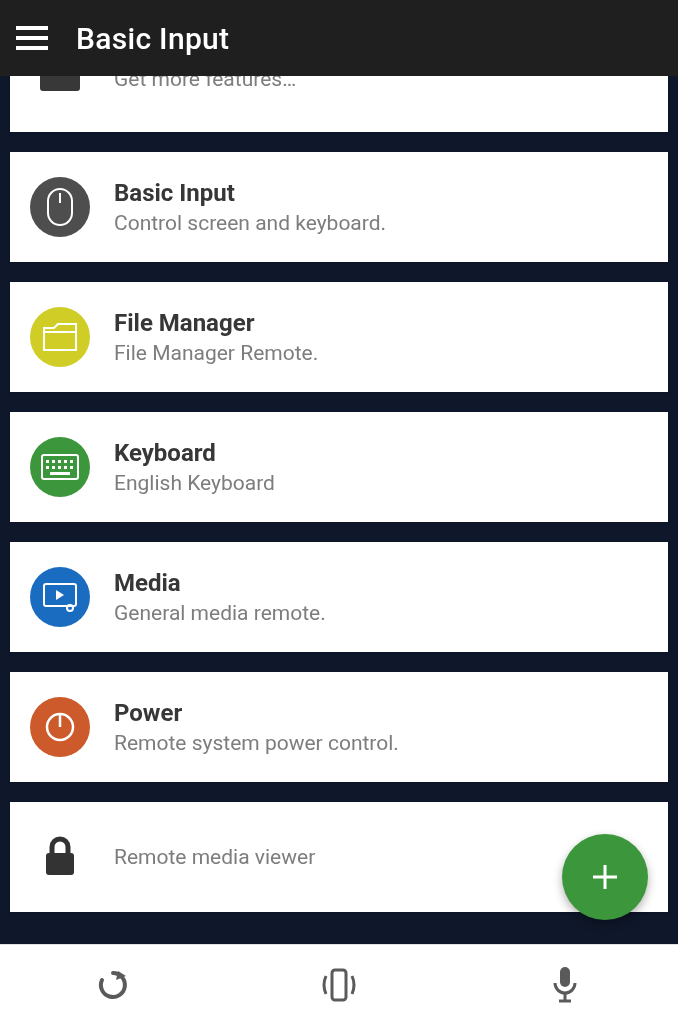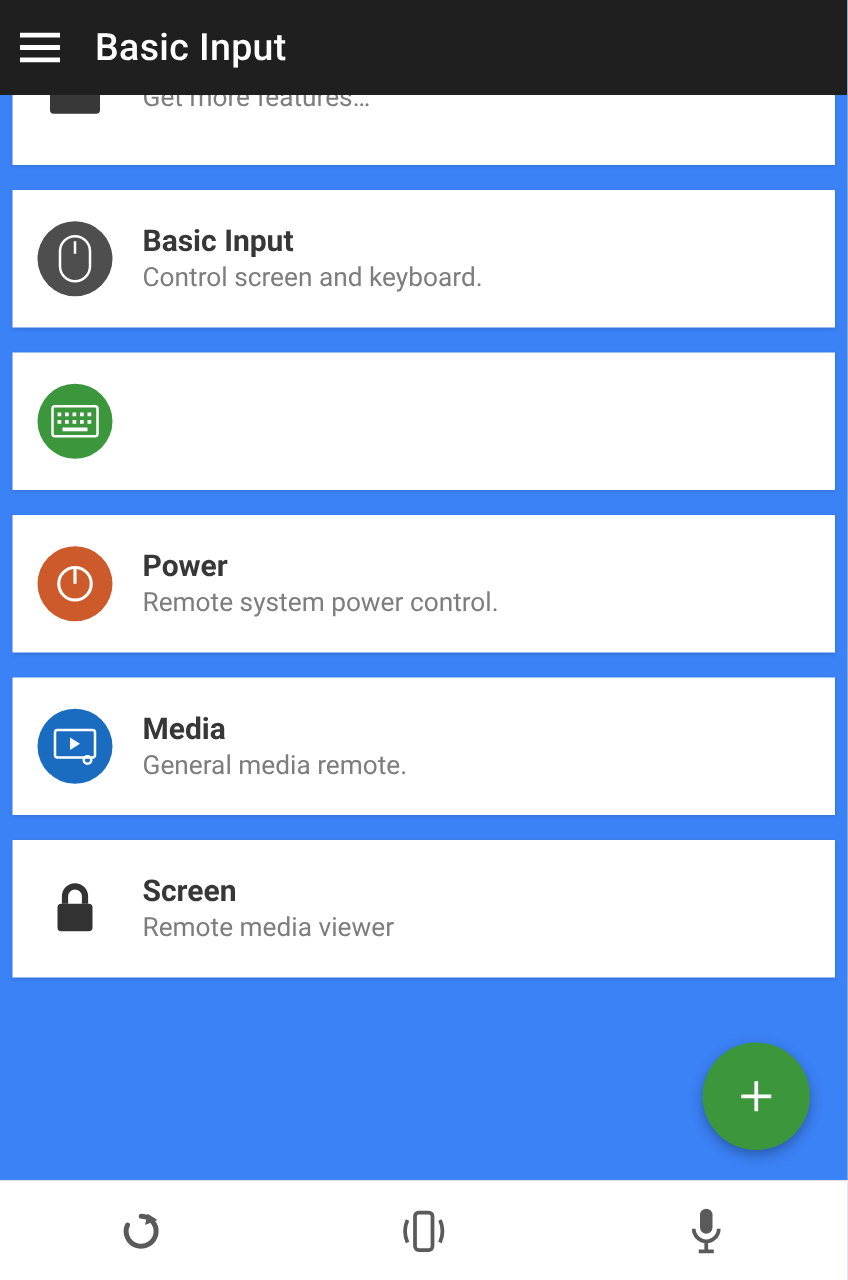--- a/index.html
+++ b/index.html
@@ -18,21 +18,21 @@
     font-size: 30px;
     font-weight: 500;
     letter-spacing: 0.3px;
   }
   .content {
     position: absolute;
     top: 76px;
     bottom: 80px;
     left: 0; right: 0;
     overflow: hidden;
-    background: #3b82f6;
+    background: #0f172a;
     padding-top: 6px;
   }
   .card {
     background: #ffffff;
     margin: 0 10px 20px 10px;
     box-shadow: 0 1px 3px rgba(0,0,0,0.15);
     display: flex;
     align-items: center;
     padding: 18px 20px;
     gap: 24px;
@@ -113,78 +113,93 @@
         <rect x="2" y="2" width="24" height="36" rx="12" fill="none" stroke="#ffffff" stroke-width="2"></rect>
         <line x1="14" y1="6" x2="14" y2="16" stroke="#ffffff" stroke-width="2"></line>
       </svg>
     </div>
     <div class="card-text">
       <div class="card-title">Basic Input</div>
       <div class="card-sub">Control screen and keyboard.</div>
     </div>
   </div>
 
+  <div class="card">
+    <div class="icon-wrap bg-yellow">
+      <svg width="36" height="30" viewBox="0 0 36 30">
+        <path d="M2 6 L12 6 L16 2 L34 2 L34 28 L2 28 Z" fill="none" stroke="#ffffff" stroke-width="2"></path>
+        <line x1="2" y1="10" x2="34" y2="10" stroke="#ffffff" stroke-width="2"></line>
+      </svg>
+    </div>
+    <div class="card-text">
+      <div class="card-title">File Manager</div>
+      <div class="card-sub">File Manager Remote.</div>
+    </div>
+  </div>
 
   <div class="card">
     <div class="icon-wrap bg-green">
       <svg width="40" height="28" viewBox="0 0 40 28">
         <rect x="2" y="2" width="36" height="24" rx="2" fill="none" stroke="#ffffff" stroke-width="2"></rect>
         <g fill="#ffffff">
           <rect x="6" y="7" width="3" height="3"></rect>
             <rect x="12" y="7" width="3" height="3"></rect>
             <rect x="18" y="7" width="3" height="3"></rect>
             <rect x="24" y="7" width="3" height="3"></rect>
             <rect x="30" y="7" width="3" height="3"></rect>
           <rect x="6" y="13" width="3" height="3"></rect>
             <rect x="12" y="13" width="3" height="3"></rect>
             <rect x="18" y="13" width="3" height="3"></rect>
             <rect x="24" y="13" width="3" height="3"></rect>
             <rect x="30" y="13" width="3" height="3"></rect>
           <rect x="10" y="19" width="20" height="3"></rect>
         </g>
       </svg>
     </div>
-  </div>
-
-  <div class="card">
-    <div class="icon-wrap bg-orange">
-      <svg width="36" height="36" viewBox="0 0 36 36">
-        <circle cx="18" cy="18" r="13" fill="none" stroke="#ffffff" stroke-width="2.5"></circle>
-        <line x1="18" y1="6" x2="18" y2="18" stroke="#ffffff" stroke-width="2.5"></line>
-      </svg>
-    </div>
-    <div class="card-text">
-      <div class="card-title">Power</div>
-      <div class="card-sub">Remote system power control.</div>
+    <div class="card-text">
+      <div class="card-title">Keyboard</div>
+      <div class="card-sub">English Keyboard</div>
     </div>
   </div>
 
   <div class="card">
     <div class="icon-wrap bg-blue">
       <svg width="40" height="34" viewBox="0 0 40 34">
         <rect x="4" y="4" width="32" height="22" rx="2" fill="none" stroke="#ffffff" stroke-width="2"></rect>
         <polygon points="16,10 16,20 24,15" fill="#ffffff"></polygon>
         <circle cx="30" cy="28" r="3" fill="none" stroke="#ffffff" stroke-width="2"></circle>
       </svg>
     </div>
     <div class="card-text">
       <div class="card-title">Media</div>
       <div class="card-sub">General media remote.</div>
     </div>
   </div>
 
   <div class="card">
+    <div class="icon-wrap bg-orange">
+      <svg width="36" height="36" viewBox="0 0 36 36">
+        <circle cx="18" cy="18" r="13" fill="none" stroke="#ffffff" stroke-width="2.5"></circle>
+        <line x1="18" y1="6" x2="18" y2="18" stroke="#ffffff" stroke-width="2.5"></line>
+      </svg>
+    </div>
+    <div class="card-text">
+      <div class="card-title">Power</div>
+      <div class="card-sub">Remote system power control.</div>
+    </div>
+  </div>
+
+  <div class="card">
     <div class="icon-wrap bg-none">
       <svg width="40" height="48" viewBox="0 0 40 48">
         <path d="M12 20 v-6 a8 8 0 0 1 16 0 v6" fill="none" stroke="#333333" stroke-width="5"></path>
         <rect x="6" y="20" width="28" height="22" rx="3" fill="#333333"></rect>
       </svg>
     </div>
     <div class="card-text">
-      <div class="card-title">Screen</div>
       <div class="card-sub">Remote media viewer</div>
     </div>
   </div>
 
 </div>
 
 <div class="fab">
   <svg width="32" height="32" viewBox="0 0 32 32">
     <line x1="16" y1="4" x2="16" y2="28" stroke="#ffffff" stroke-width="3"></line>
     <line x1="4" y1="16" x2="28" y2="16" stroke="#ffffff" stroke-width="3"></line>

